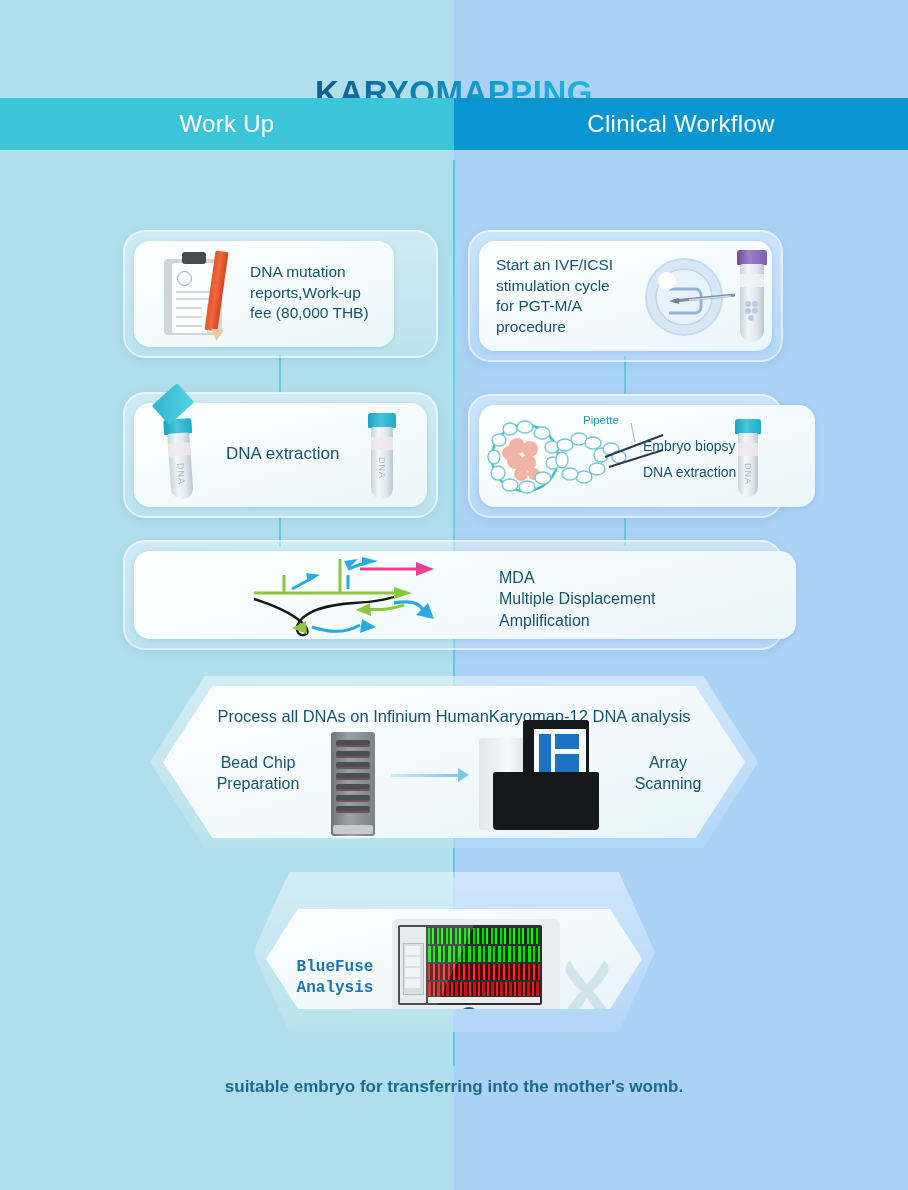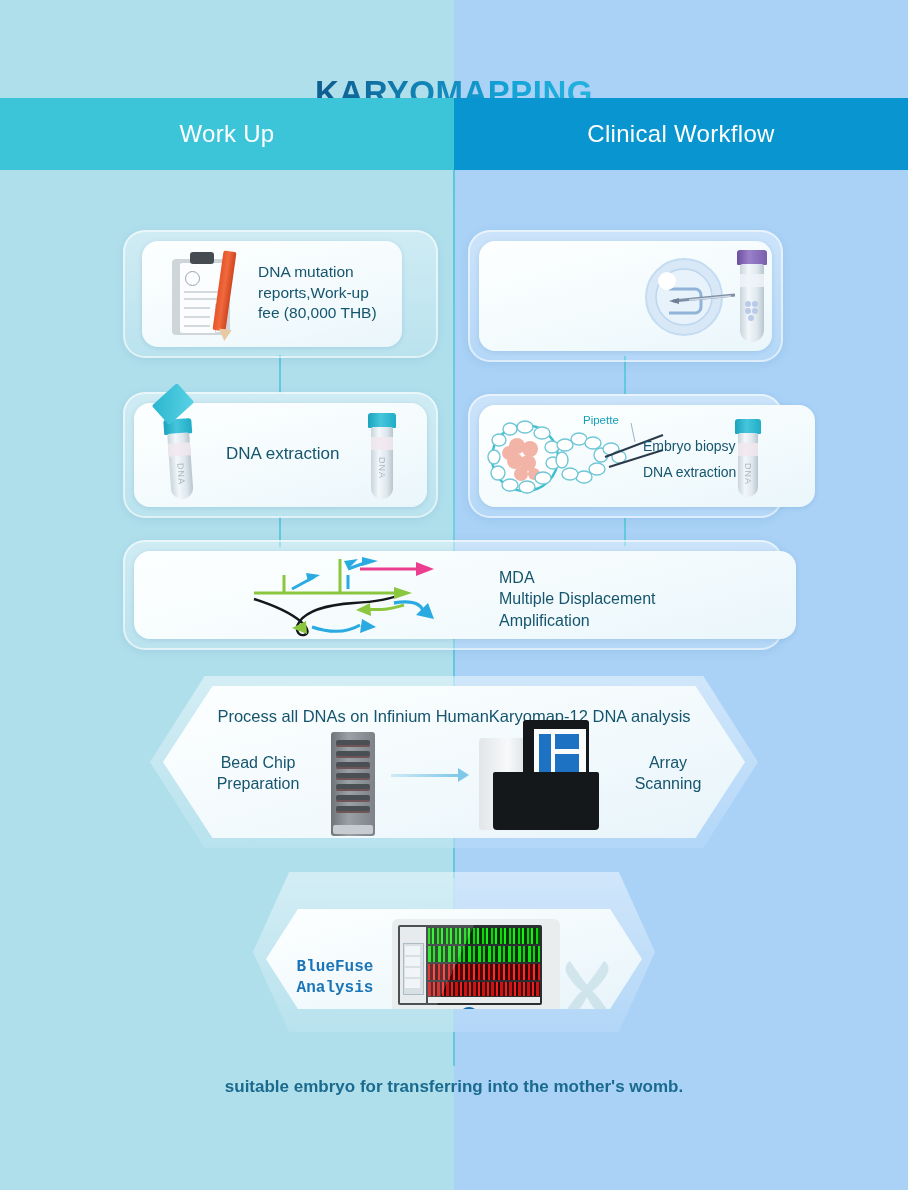--- a/index.html
+++ b/index.html
@@ -16,21 +16,21 @@
                background:linear-gradient(180deg,#56c8dd,#7fd3e4 60%,rgba(120,210,230,0));}
 
   
   .title{position:absolute;left:0;top:26px;width:908px;text-align:center;
          font-size:33px;font-weight:bold;letter-spacing:.5px;
          background:linear-gradient(90deg,#0e5f92 0%,#0e5f92 36%,#13a3d6 56%,#3cc8e8 78%,#53d2ec 100%);
          -webkit-background-clip:text;background-clip:text;color:transparent;margin-top:48px;
          -webkit-text-fill-color:transparent;}
 
   
-  .band{position:absolute;top:98px;height:72px;display:flex;align-items:center;justify-content:center;
+  .band{position:absolute;top:98px;height:52px;display:flex;align-items:center;justify-content:center;
         color:#fff;font-size:24px;letter-spacing:.3px;}
   .band-left{left:0;width:454px;background:#3cc4d9;}
   .band-right{left:454px;width:454px;background:#0895d0;}
 
   
   .frame{position:absolute;border-radius:22px;
          background:linear-gradient(180deg,rgba(255,255,255,.40),rgba(255,255,255,.12));
          box-shadow:0 0 0 2px rgba(255,255,255,.55) inset, 0 2px 10px rgba(30,90,130,.10);}
   .card{position:absolute;border-radius:16px;
         background:linear-gradient(165deg,#fdffff 0%,#f4fbfd 55%,#eaf6fb 100%);
@@ -119,21 +119,21 @@
 <div class="conn conn-v" style="left:279px;top:517px;height:30px;"></div>
 <div class="conn conn-v" style="left:624px;top:356px;height:18px;"></div>
 <div class="conn conn-h" style="left:624px;top:374px;width:2px;"></div>
 <div class="conn conn-v" style="left:624px;top:374px;height:20px;"></div>
 <div class="conn conn-v" style="left:624px;top:518px;height:28px;"></div>
 <div class="conn conn-v" style="left:453px;top:648px;height:30px;"></div>
 <div class="conn conn-v" style="left:453px;top:848px;height:30px;"></div>
 <div class="conn conn-v" style="left:453px;top:1032px;height:34px;"></div>
 
 <div class="frame" style="left:123px;top:230px;width:315px;height:128px;"></div>
-<div class="card" style="left:142px;top:241px;width:260px;height:106px;">
+<div class="card" style="left:134px;top:241px;width:260px;height:106px;">
 
   <div class="clipboard" style="left:24px;top:8px;width:80px;height:94px;">
     <div class="cb-body"></div>
     <div class="cb-page"></div>
     <div class="dna-sq"></div>
     <div class="cb-line" style="top:42px;width:36px;"></div>
     <div class="cb-line" style="top:49px;width:36px;"></div>
     <div class="cb-line" style="top:58px;width:26px;"></div>
     <div class="cb-line" style="top:67px;width:26px;"></div>
     <div class="cb-line" style="top:76px;width:26px;"></div>
@@ -148,20 +148,26 @@
   <div class="txt" style="left:116px;top:21px;width:170px;font-size:15.5px;">
     <div>DNA mutation</div>
     <div>reports,Work-up</div>
     <div>fee (80,000 THB)</div>
   </div>
 </div>
 
 <div class="frame" style="left:468px;top:230px;width:315px;height:132px;"></div>
 <div class="card" style="left:479px;top:241px;width:293px;height:110px;">
 
+  <div class="txt" style="left:17px;top:14px;width:160px;font-size:15.5px;">
+    <div>Start an IVF/ICSI</div>
+    <div>stimulation cycle</div>
+    <div>for PGT-M/A</div>
+    <div>procedure</div>
+  </div>
 
   <svg style="position:absolute;left:160px;top:12px;" width="100" height="88">
     <circle cx="45" cy="44" r="38" fill="#d8e8f7" stroke="#c3dcf2" stroke-width="2"></circle>
     <circle cx="45" cy="44" r="28" fill="#e8f2fb" stroke="#bcd6ee" stroke-width="1.5"></circle>
     <path d="M30 36 h26 a6 6 0 0 1 6 6 v12 a6 6 0 0 1 -6 6 h-26" fill="none" stroke="#8fb4d8" stroke-width="3"></path>
     <circle cx="28" cy="28" r="9" fill="#ffffff"></circle>
     <line x1="34" y1="48" x2="96" y2="42" stroke="#7e8fa6" stroke-width="3"></line>
     <line x1="50" y1="47" x2="92" y2="43" stroke="#cfd8e4" stroke-width="1.5"></line>
     <polygon points="30,48 40,45 40,51" fill="#6e7f96"></polygon>
   </svg>

